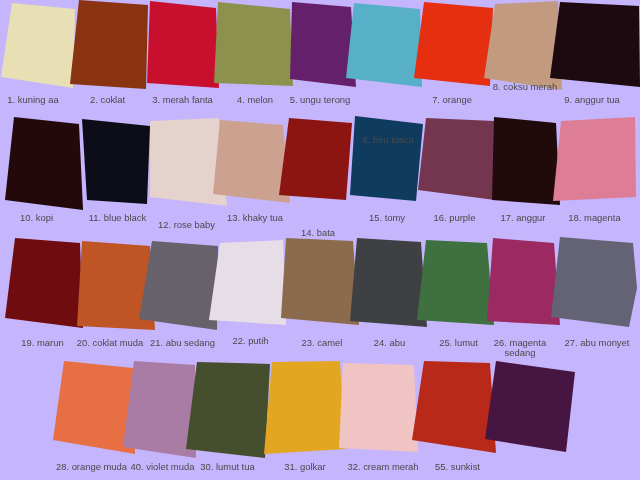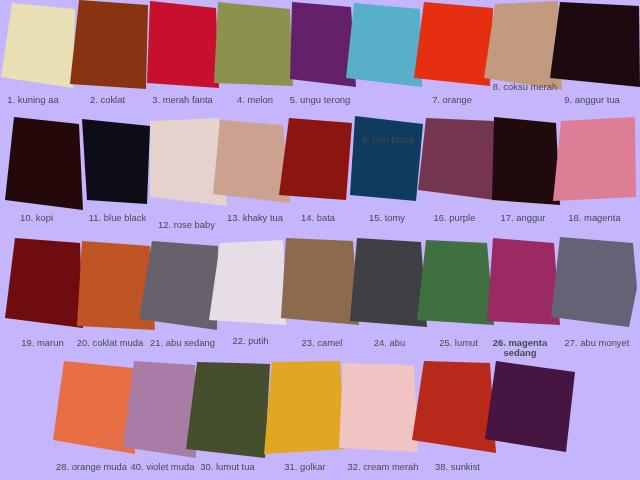--- a/index.html
+++ b/index.html
@@ -1,20 +1,20 @@
 <!DOCTYPE html>
 <html><head>
 <meta charset="utf-8">
 <style>
 html,body{margin:0;padding:0;background:#ffffff;}
 body{width:640px;height:480px;font-family:"Liberation Sans",sans-serif;overflow:hidden;}
 #sheet{position:relative;width:640px;height:480px;background:#c4b5fd;}
 #swatch-layer{position:absolute;left:0;top:0;width:640px;height:480px;}
 .label{position:absolute;font-size:9.42px;color:#4a4a4a;text-align:center;line-height:10.5px;white-space:nowrap;transform:translateX(-50%);}
-.label.wrap{white-space:pre-line;font-weight:bold;}
+.label.wrap{white-space:pre-line;}
 </style>
 </head>
 <body>
 
 <div id="sheet">
   <svg id="swatch-layer" viewBox="0 0 640 480">
       <polygon points="12,3 75,9 73,88 1,77" fill="#E8DFB5"></polygon>
       <polygon points="79,0 148,5 146,89 70,84" fill="#8A3310"></polygon>
       <polygon points="150,1 216,8 219,88 147,83" fill="#C8102E"></polygon>
       <polygon points="218,2 290,9 293,86 214,83" fill="#8C914E"></polygon>
@@ -56,36 +56,36 @@
       <div class="label" style="left: 255px; top: 94.5px;">4. melon</div>
       <div class="label" style="left: 320px; top: 94.5px;">5. ungu terong</div>
       <div class="label" style="left: 388px; top: 94.5px; margin-top: 40px;">6. biru tosca</div>
       <div class="label" style="left: 452px; top: 94.5px;">7. orange</div>
       <div class="label" style="left: 525px; top: 82px;">8. coksu merah</div>
       <div class="label" style="left: 592px; top: 94.5px;">9. anggur tua</div>
       <div class="label" style="left: 36.5px; top: 213px;">10. kopi</div>
       <div class="label" style="left: 117.5px; top: 213px;">11. blue black</div>
       <div class="label" style="left: 186.5px; top: 220px;">12. rose baby</div>
       <div class="label" style="left: 255px; top: 213px;">13. khaky tua</div>
-      <div class="label" style="left: 318px; top: 213px;">14. bata</div>
+      <div class="label" style="left: 318px; top: 228px;">14. bata</div>
       <div class="label" style="left: 387px; top: 213px;">15. tomy</div>
       <div class="label" style="left: 454.5px; top: 213px;">16. purple</div>
       <div class="label" style="left: 523px; top: 213px;">17. anggur</div>
       <div class="label" style="left: 594.5px; top: 213px;">18. magenta</div>
       <div class="label" style="left: 42.5px; top: 337.5px;">19. marun</div>
       <div class="label" style="left: 110px; top: 337.5px;">20. coklat muda</div>
       <div class="label" style="left: 182.5px; top: 337.5px;">21. abu sedang</div>
       <div class="label" style="left: 250.5px; top: 336px;">22. putih</div>
       <div class="label" style="left: 322px; top: 337.5px;">23. camel</div>
       <div class="label" style="left: 389.5px; top: 337.5px;">24. abu</div>
       <div class="label" style="left: 458.5px; top: 337.5px;">25. lumut</div>
       <div class="label wrap" style="left: 520px; top: 337.5px;">26. magenta
 sedang</div>
       <div class="label" style="left: 597px; top: 337.5px;">27. abu monyet</div>
       <div class="label" style="left: 91.5px; top: 462px;">28. orange muda</div>
       <div class="label" style="left: 162.5px; top: 462px;">40. violet muda</div>
       <div class="label" style="left: 227.5px; top: 462px;">30. lumut tua</div>
       <div class="label" style="left: 305px; top: 462px;">31. golkar</div>
       <div class="label" style="left: 383px; top: 462px;">32. cream merah</div>
-      <div class="label" style="left: 457.5px; top: 462px;">38. sunkist</div>
+      <div class="label" style="left: 457.5px; top: 462px;">55. sunkist</div>
       <div class="label" style="left: 502px; top: 462px; margin-top: 22px;">34. anggur</div>
     </div>
 </div>
 
 </body></html>

